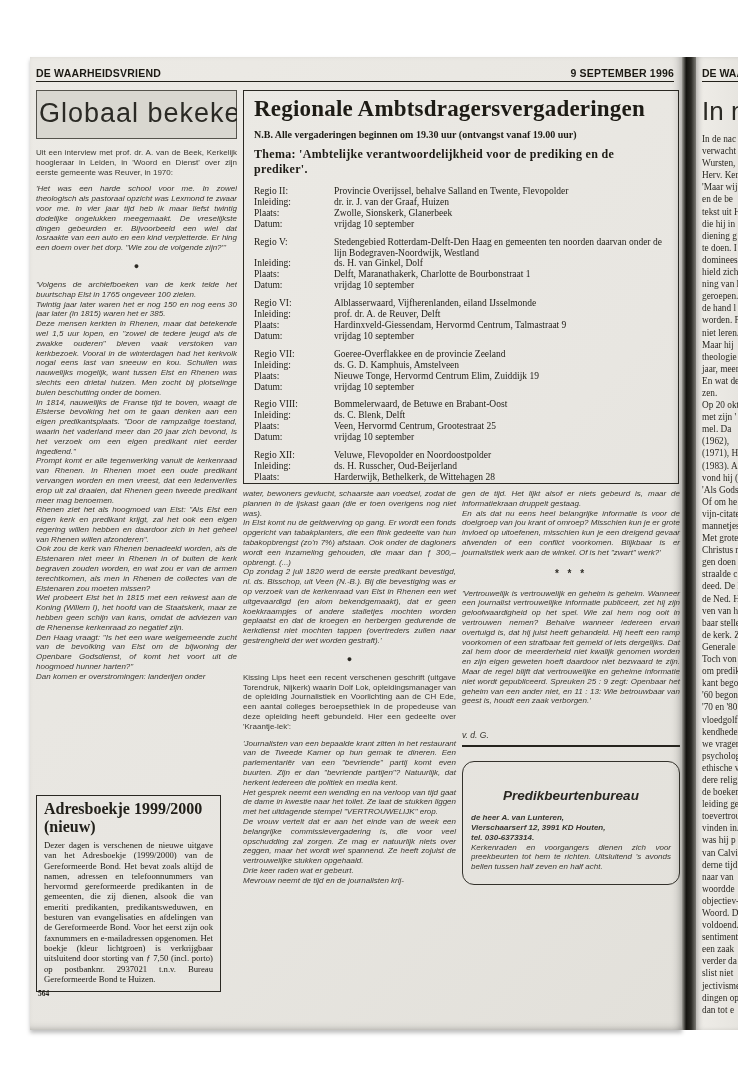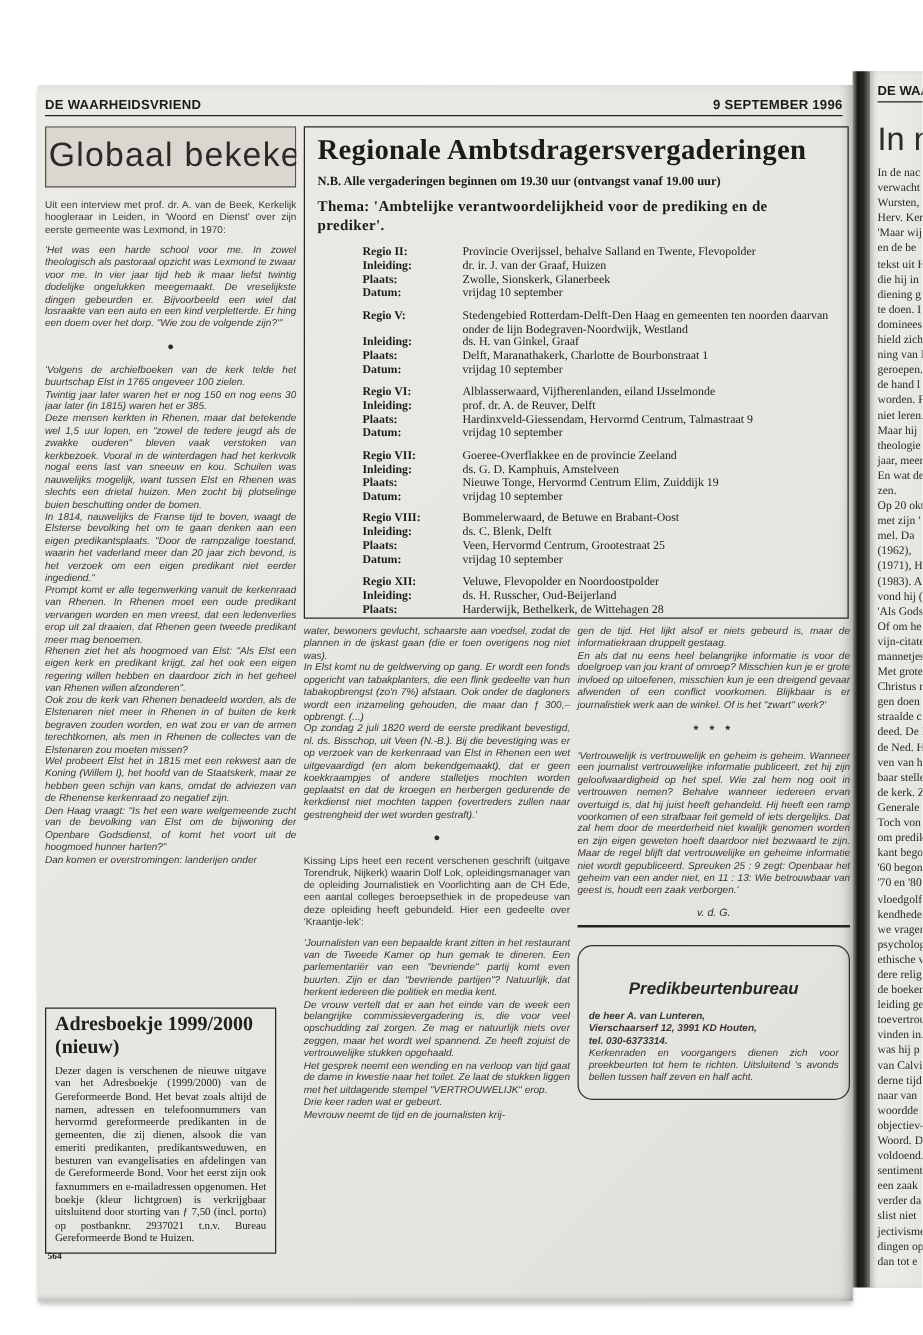--- a/index.html
+++ b/index.html
@@ -3,21 +3,21 @@
 <meta charset="utf-8">
 <style>
   html,body{margin:0;padding:0;}
   body{
     width:738px;height:1068px;overflow:hidden;background:#ffffff;
     font-family:"Liberation Sans",sans-serif;position:relative;
   }
   .scan{position:absolute;left:0;top:0;width:738px;height:1068px;}
   
   .page-left{
-    position:absolute;left:30px;top:68px;width:652px;height:973px;
+    position:absolute;left:30px;top:57px;width:652px;height:973px;
     background:linear-gradient(135deg,#eceae5 0%,#e8e6e1 55%,#e2e0da 100%);
     box-shadow:inset -7px 0 10px -6px rgba(0,0,0,.35),
                inset 0 -6px 8px -6px rgba(0,0,0,.25),
                0 3px 4px rgba(0,0,0,.25);
   }
   .gutter{
     position:absolute;left:682px;top:57px;width:14px;height:973px;
     background:linear-gradient(to right,#9b9a94 0%,#14130f 30%,#2a2924 65%,#7c7b75 100%);
   }
   .page-right{
@@ -59,27 +59,27 @@
   .rbox{
     position:absolute;left:213px;top:33px;width:436px;height:394px;box-sizing:border-box;
     border:1.5px solid #2a2822;padding:5px 10px 4px;overflow:hidden;
     font-family:"Liberation Serif",serif;color:#1d1b15;
   }
   .rbox-title{font-size:23px;font-weight:bold;margin:0 0 7px;letter-spacing:.2px;}
   .rbox-nb{font-size:10px;font-weight:bold;margin:0 0 7px;}
   .rbox-thema{font-size:12px;font-weight:bold;margin:0 0 9px;letter-spacing:.3px;}
   .region{margin-bottom:7px;}
   .rrow{display:flex;font-size:9.5px;line-height:10.9px;}
-  .rlabel{flex:0 0 80px;font-weight:bold;margin-left:36px;}
+  .rlabel{flex:0 0 80px;font-weight:normal;}
   .rvalue{flex:1;}
   
   .midcol{position:absolute;top:432px;width:213px;}
   .midcolA{left:213px;}
   .midcolB{left:432px;width:218px;}
-  .sig{font-size:8.5px;font-style:italic;text-align:center;margin-top:8px;color:#33312a;}
+  .sig{font-size:8.5px;font-style:italic;text-align:left;margin-top:24px;color:#33312a;}
   .endrule{border:none;border-top:2px solid #26241e;margin:5px 0 0;}
   
   .predik-box{
     margin-top:14px;border:1.5px solid #33312b;border-radius:12px;
     padding:24px 8px 12px;text-align:center;color:#2a2822;font-style:italic;
   }
   .predik-title{font-size:13.5px;font-weight:bold;margin:2px 0 10px;}
   .predik-line{font-size:9.3px;line-height:11px;margin:0 0 9px;}
   .predik-addr{font-size:9.8px;line-height:11.5px;font-weight:bold;margin:0 0 10px;}
   
@@ -102,21 +102,21 @@
     <div class="runhead">
       <span>DE WAARHEIDSVRIEND</span>
       <span>9 SEPTEMBER 1996</span>
     </div>
 
     <div class="col1">
       <div class="gb-titlebox">
         <div class="gb-title">Globaal bekeken</div>
       </div>
       <div class="bodytext">
-        <p>Uit een interview met prof. dr. A. van de Beek, Kerkelijk hoogleraar in Leiden, in 'Woord en Dienst' over zijn eerste gemeente was Lexmond, in 1970:</p>
+        <p>Uit een interview met prof. dr. A. van de Beek, Kerkelijk hoogleraar in Leiden, in 'Woord en Dienst' over zijn eerste gemeente was Reuver, in 1970:</p>
         <p class="it gap">'Het was een harde school voor me. In zowel theologisch als pastoraal opzicht was Lexmond te zwaar voor me. In vier jaar tijd heb ik maar liefst twintig dodelijke ongelukken meegemaakt. De vreselijkste dingen gebeurden er. Bijvoorbeeld een wiel dat losraakte van een auto en een kind verpletterde. Er hing een doem over het dorp. "Wie zou de volgende zijn?"'</p>
         <div class="dot">●</div>
         <p class="it gap">'Volgens de archiefboeken van de kerk telde het buurtschap Elst in 1765 ongeveer 100 zielen.</p>
         <p class="it">Twintig jaar later waren het er nog 150 en nog eens 30 jaar later (in 1815) waren het er 385.</p>
         <p class="it">Deze mensen kerkten in Rhenen, maar dat betekende wel 1,5 uur lopen, en "zowel de tedere jeugd als de zwakke ouderen" bleven vaak verstoken van kerkbezoek. Vooral in de winterdagen had het kerkvolk nogal eens last van sneeuw en kou. Schuilen was nauwelijks mogelijk, want tussen Elst en Rhenen was slechts een drietal huizen. Men zocht bij plotselinge buien beschutting onder de bomen.</p>
         <p class="it">In 1814, nauwelijks de Franse tijd te boven, waagt de Elsterse bevolking het om te gaan denken aan een eigen predikantsplaats. "Door de rampzalige toestand, waarin het vaderland meer dan 20 jaar zich bevond, is het verzoek om een eigen predikant niet eerder ingediend."</p>
         <p class="it">Prompt komt er alle tegenwerking vanuit de kerkenraad van Rhenen. In Rhenen moet een oude predikant vervangen worden en men vreest, dat een ledenverlies erop uit zal draaien, dat Rhenen geen tweede predikant meer mag benoemen.</p>
         <p class="it">Rhenen ziet het als hoogmoed van Elst: "Als Elst een eigen kerk en predikant krijgt, zal het ook een eigen regering willen hebben en daardoor zich in het geheel van Rhenen willen afzonderen".</p>
         <p class="it">Ook zou de kerk van Rhenen benadeeld worden, als de Elstenaren niet meer in Rhenen in of buiten de kerk begraven zouden worden, en wat zou er van de armen terechtkomen, als men in Rhenen de collectes van de Elstenaren zou moeten missen?</p>
         <p class="it">Wel probeert Elst het in 1815 met een rekwest aan de Koning (Willem I), het hoofd van de Staatskerk, maar ze hebben geen schijn van kans, omdat de adviezen van de Rhenense kerkenraad zo negatief zijn.</p>
@@ -154,21 +154,21 @@
             <span class="rvalue">vrijdag 10 september</span>
           </div>
       </div>
       <div class="region">
         <div class="rrow">
             <span class="rlabel">Regio V:</span>
             <span class="rvalue">Stedengebied Rotterdam-Delft-Den Haag en gemeenten ten noorden daarvan onder de lijn Bodegraven-Noordwijk, Westland</span>
           </div>
         <div class="rrow">
             <span class="rlabel">Inleiding:</span>
-            <span class="rvalue">ds. H. van Ginkel, Graaf</span>
+            <span class="rvalue">ds. H. van Ginkel, Dolf</span>
           </div>
         <div class="rrow">
             <span class="rlabel">Plaats:</span>
             <span class="rvalue">Delft, Maranathakerk, Charlotte de Bourbonstraat 1</span>
           </div>
         <div class="rrow">
             <span class="rlabel">Datum:</span>
             <span class="rvalue">vrijdag 10 september</span>
           </div>
       </div>
@@ -246,22 +246,22 @@
       </div>
     </div>
 
     <div class="midcol midcolA bodytext">
       <p class="it">water, bewoners gevlucht, schaarste aan voedsel, zodat de plannen in de ijskast gaan (die er toen overigens nog niet was).</p>
       <p class="it">In Elst komt nu de geldwerving op gang. Er wordt een fonds opgericht van tabakplanters, die een flink gedeelte van hun tabakopbrengst (zo'n 7%) afstaan. Ook onder de dagloners wordt een inzameling gehouden, die maar dan ƒ 300,– opbrengt. (...)</p>
       <p class="it">Op zondag 2 juli 1820 werd de eerste predikant bevestigd, nl. ds. Bisschop, uit Veen (N.-B.). Bij die bevestiging was er op verzoek van de kerkenraad van Elst in Rhenen een wet uitgevaardigd (en alom bekendgemaakt), dat er geen koekkraampjes of andere stalletjes mochten worden geplaatst en dat de kroegen en herbergen gedurende de kerkdienst niet mochten tappen (overtreders zullen naar gestrengheid der wet worden gestraft).'</p>
       <div class="dot">●</div>
       <p>Kissing Lips heet een recent verschenen geschrift (uitgave Torendruk, Nijkerk) waarin Dolf Lok, opleidingsmanager van de opleiding Journalistiek en Voorlichting aan de CH Ede, een aantal colleges beroepsethiek in de propedeuse van deze opleiding heeft gebundeld. Hier een gedeelte over 'Kraantje-lek':</p>
       <p class="it gap">'Journalisten van een bepaalde krant zitten in het restaurant van de Tweede Kamer op hun gemak te dineren. Een parlementariër van een "bevriende" partij komt even buurten. Zijn er dan "bevriende partijen"? Natuurlijk, dat herkent iedereen die politiek en media kent.</p>
+      <p class="it">Het gesprek neemt een wending en na verloop van tijd gaat de dame in kwestie naar het toilet. Ze laat de stukken liggen met het uitdagende stempel "VERTROUWELIJK" erop.</p>
       <p class="it">De vrouw vertelt dat er aan het einde van de week een belangrijke commissievergadering is, die voor veel opschudding zal zorgen. Ze mag er natuurlijk niets over zeggen, maar het wordt wel spannend. Ze heeft zojuist de vertrouwelijke stukken opgehaald.</p>
-      <p class="it">Het gesprek neemt een wending en na verloop van tijd gaat de dame in kwestie naar het toilet. Ze laat de stukken liggen met het uitdagende stempel "VERTROUWELIJK" erop.</p>
       <p class="it">Drie keer raden wat er gebeurt.</p>
       <p class="it">Mevrouw neemt de tijd en de journalisten krij-</p>
     </div>
 
     <div class="midcol midcolB bodytext">
       <p class="it">gen de tijd. Het lijkt alsof er niets gebeurd is, maar de informatiekraan druppelt gestaag.</p>
       <p class="it">En als dat nu eens heel belangrijke informatie is voor de doelgroep van jou krant of omroep? Misschien kun je er grote invloed op uitoefenen, misschien kun je een dreigend gevaar afwenden of een conflict voorkomen. Blijkbaar is er journalistiek werk aan de winkel. Of is het "zwart" werk?'</p>
       <div class="stars">* * *</div>
       <p class="it">'Vertrouwelijk is vertrouwelijk en geheim is geheim. Wanneer een journalist vertrouwelijke informatie publiceert, zet hij zijn geloofwaardigheid op het spel. Wie zal hem nog ooit in vertrouwen nemen? Behalve wanneer iedereen ervan overtuigd is, dat hij juist heeft gehandeld. Hij heeft een ramp voorkomen of een strafbaar feit gemeld of iets dergelijks. Dat zal hem door de meerderheid niet kwalijk genomen worden en zijn eigen geweten hoeft daardoor niet bezwaard te zijn. Maar de regel blijft dat vertrouwelijke en geheime informatie niet wordt gepubliceerd. Spreuken 25 : 9 zegt: Openbaar het geheim van een ander niet, en 11 : 13: Wie betrouwbaar van geest is, houdt een zaak verborgen.'</p>
       <div class="sig">v. d. G.</div>

